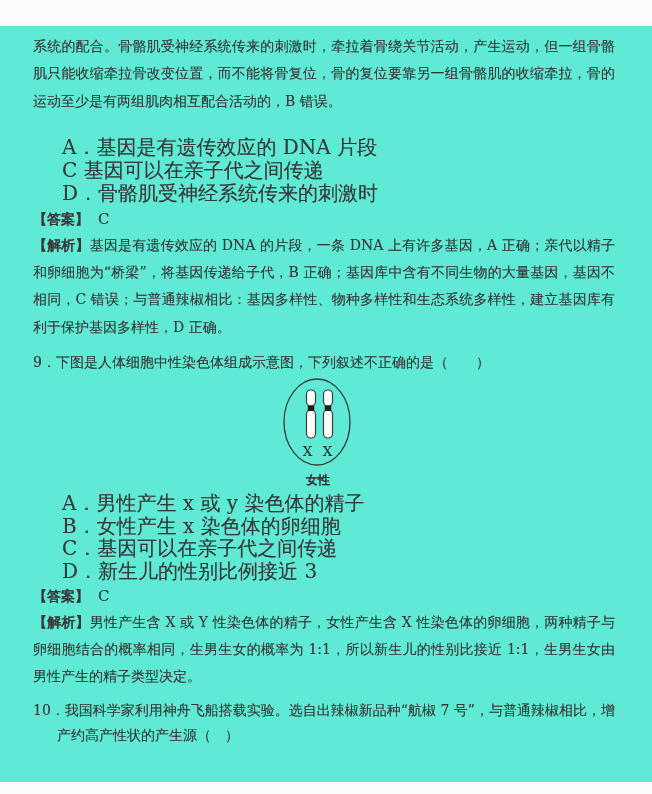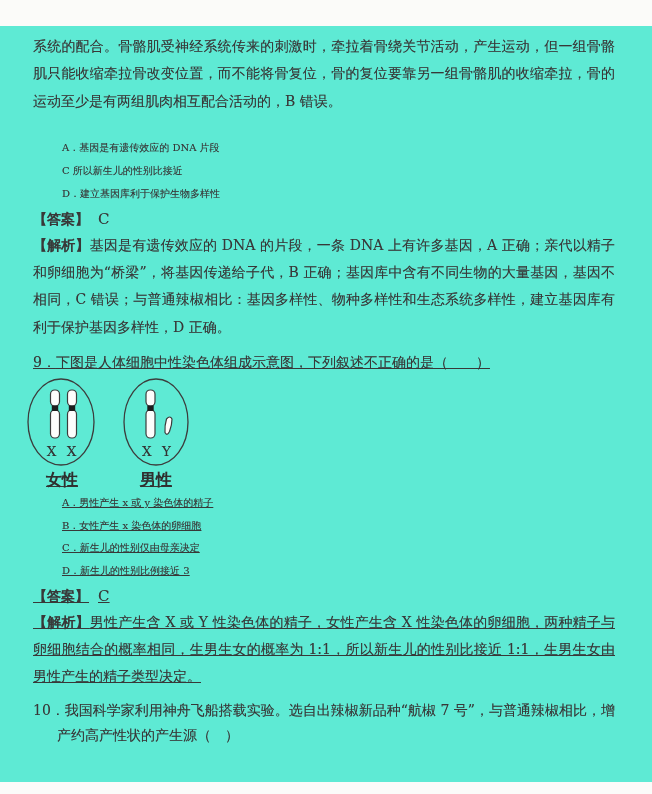--- a/index.html
+++ b/index.html
@@ -20,39 +20,39 @@
     font-size:14px; line-height:27.3px;
     text-align:justify; text-justify:inter-ideograph;
   }
   .stem {
     font-size:14px; line-height:26px;
     padding-left:24px; text-indent:-24px;
     text-align:justify;
   }
   .q10 .stem { line-height:25px; }
   .options { margin-top:3px; }
-  .option { font-size:10px; line-height:23px; padding-left:29px; }
+  .option { font-size:20px; line-height:23px; padding-left:29px; }
   .q9 .option { line-height:22.5px; }
   .answer { margin-top:2px; font-size:14px; line-height:24px; }
   .label { font-weight:600;text-align:center; }
   .answer-value { padding-left:9px; font-size:15px; }
   .analysis { margin-top:1px; }
   .q9 .analysis { line-height:27px; }
   .q8 { margin-top:21px; }
-  .q9 { margin-top:8px;text-decoration:underline; }
+  .q9 { margin-top:8px; }
   .q10 { margin-top:8px; }
   
   .diagram {
-    display:flex; justify-content:flex-start; gap:25px;
+    display:flex; justify-content:center; gap:25px;
     margin:2px 0 2px; transform:translateX(-6px);
   }
   .cell { display:flex; flex-direction:column; align-items:center; }
   .cell-label {
     font-family:"DejaVu Sans","Liberation Sans",sans-serif;
-    font-size:16px; font-weight:600; color:#2f2f2f;
+    font-size:12px; font-weight:600; color:#2f2f2f;
     margin-top:4px; line-height:18px;
   }
   .membrane { fill:none; stroke:#3c3c3c; stroke-width:1.3px; }
   .chrom { fill:#fdfdfc; stroke:#3c3c3c; stroke-width:1.2px; }
   .centromere { fill:#1d1d1d; }
   .chromtext {
     font-family:"DejaVu Serif","Liberation Serif",serif;
     font-size:13.5px; fill:#333; letter-spacing:3px;
   }
 </style>
@@ -60,22 +60,22 @@
 <body>
 
 <div class="page">
   <div class="content">
 
     <p class="para">系统的配合。骨骼肌受神经系统传来的刺激时，牵拉着骨绕关节活动，产生运动，但一组骨骼肌只能收缩牵拉骨改变位置，而不能将骨复位，骨的复位要靠另一组骨骼肌的收缩牵拉，骨的运动至少是有两组肌肉相互配合活动的，B 错误。</p>
 
     <section class="question q8">
       <div class="options">
         <p class="option">A．基因是有遗传效应的 DNA 片段</p>
-        <p class="option">C 所以新生儿的性别比接近</p>
-        <p class="option">D．建立基因库利于保护生物多样性</p>
+        <p class="option">C 基因可以在亲子代之间传递</p>
+        <p class="option">D．骨骼肌受神经系统传来的刺激时</p>
       </div>
       <p class="answer"><span class="label">【答案】</span><span class="answer-value">C</span></p>
       <p class="para analysis"><span class="label">【解析】</span><span>基因是有遗传效应的 DNA 的片段，一条 DNA 上有许多基因，A 正确；亲代以精子和卵细胞为“桥梁”，将基因传递给子代，B 正确；基因库中含有不同生物的大量基因，基因不相同，C 错误；与普通辣椒相比：基因多样性、物种多样性和生态系统多样性，建立基因库有利于保护基因多样性，D 正确。</span></p>
     </section>
 
     <section class="question q9">
       <p class="stem"><span>9．</span><span>下图是人体细胞中性染色体组成示意图，下列叙述不正确的是（　　）</span></p>
 
       <div class="diagram">
         <div class="cell">
@@ -89,39 +89,26 @@
             <g>
               <rect class="chrom" x="40.5" y="13" width="9" height="16" rx="4.2"></rect>
               <rect class="chrom" x="40.5" y="33" width="9" height="28" rx="4.2"></rect>
               <rect class="centromere" x="41.8" y="28.5" width="6.4" height="5.5"></rect>
             </g>
             <text class="chromtext" x="36" y="79" text-anchor="middle">X X</text>
           </svg>
           <div class="cell-label">女性</div>
         </div>
 
-        <div class="cell">
-          <svg width="68" height="90" viewBox="0 0 68 90">
-            <ellipse class="membrane" cx="34" cy="45" rx="32" ry="43"></ellipse>
-            <g>
-              <rect class="chrom" x="24" y="13" width="9" height="16" rx="4.2"></rect>
-              <rect class="chrom" x="24" y="33" width="9" height="28" rx="4.2"></rect>
-              <rect class="centromere" x="25.3" y="28.5" width="6.4" height="5.5"></rect>
-            </g>
-            <path class="chrom" d="M44.5 42 q3.5 -4 5.5 0 q0 6 -2.5 12.5 q-2.5 5 -4.5 1 q-0.5 -7 1.5 -13.5 z"></path>
-            <text class="chromtext" x="36" y="79" text-anchor="middle">X Y</text>
-          </svg>
-          <div class="cell-label">男性</div>
-        </div>
       </div>
 
       <div class="options">
         <p class="option">A．男性产生 x 或 y 染色体的精子</p>
         <p class="option">B．女性产生 x 染色体的卵细胞</p>
-        <p class="option">C．新生儿的性别仅由母亲决定</p>
+        <p class="option">C．基因可以在亲子代之间传递</p>
         <p class="option">D．新生儿的性别比例接近 3</p>
       </div>
       <p class="answer"><span class="label">【答案】</span><span class="answer-value">C</span></p>
       <p class="para analysis"><span class="label">【解析】</span><span>男性产生含 X 或 Y 性染色体的精子，女性产生含 X 性染色体的卵细胞，两种精子与卵细胞结合的概率相同，生男生女的概率为 1:1，所以新生儿的性别比接近 1:1，生男生女由男性产生的精子类型决定。</span></p>
     </section>
 
     <section class="question q10">
       <p class="stem"><span>10．</span><span>我国科学家利用神舟飞船搭载实验。选自出辣椒新品种“航椒 7 号”，与普通辣椒相比，增产约高产性状的产生源（　）</span></p>
 
     </section>

